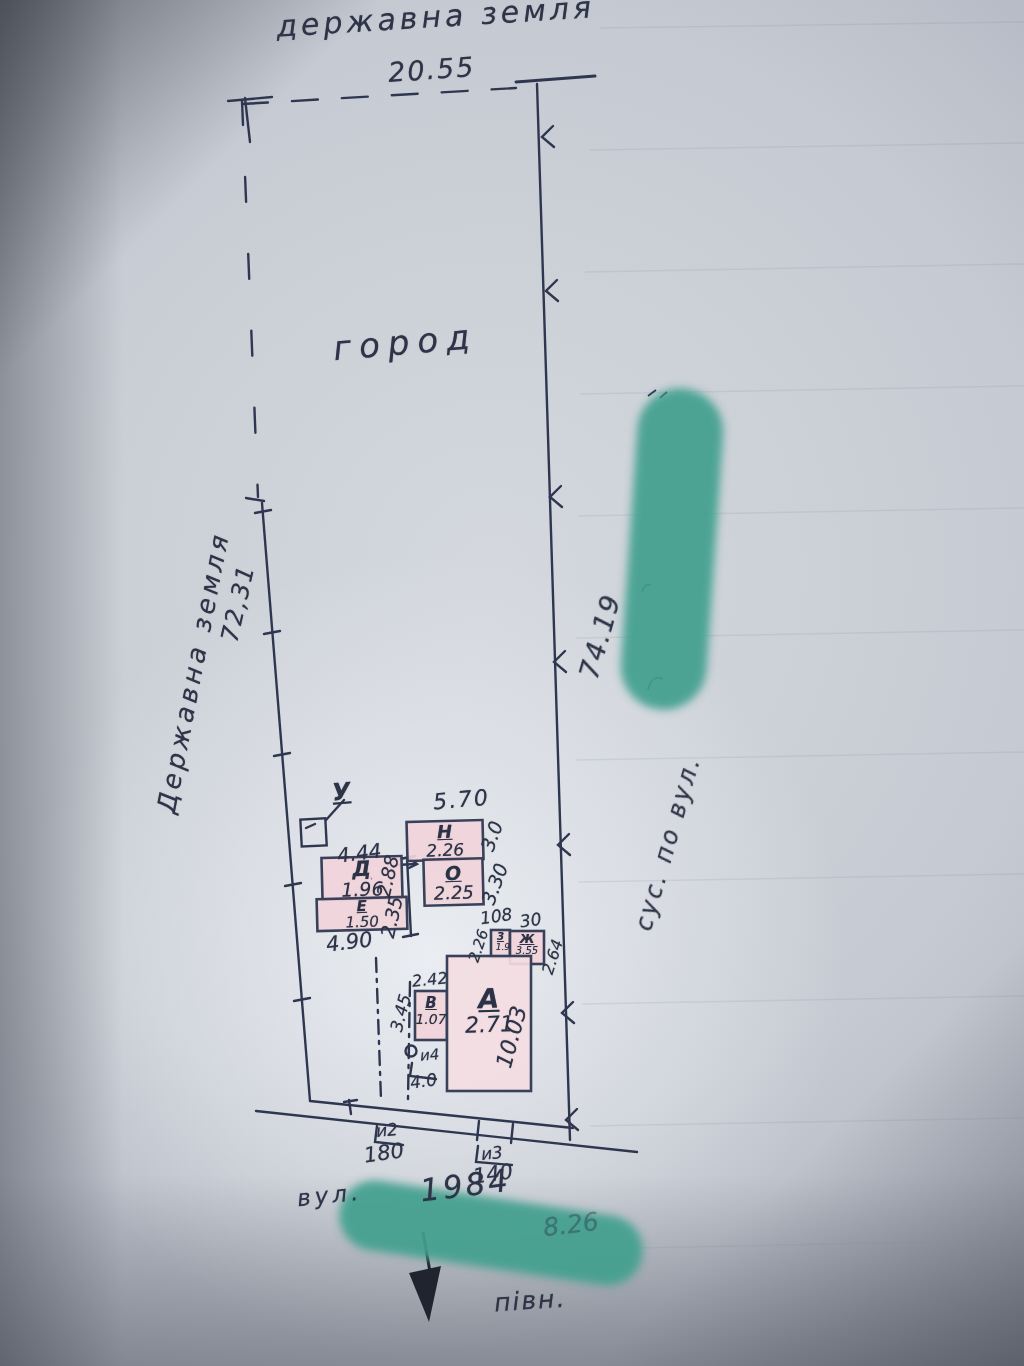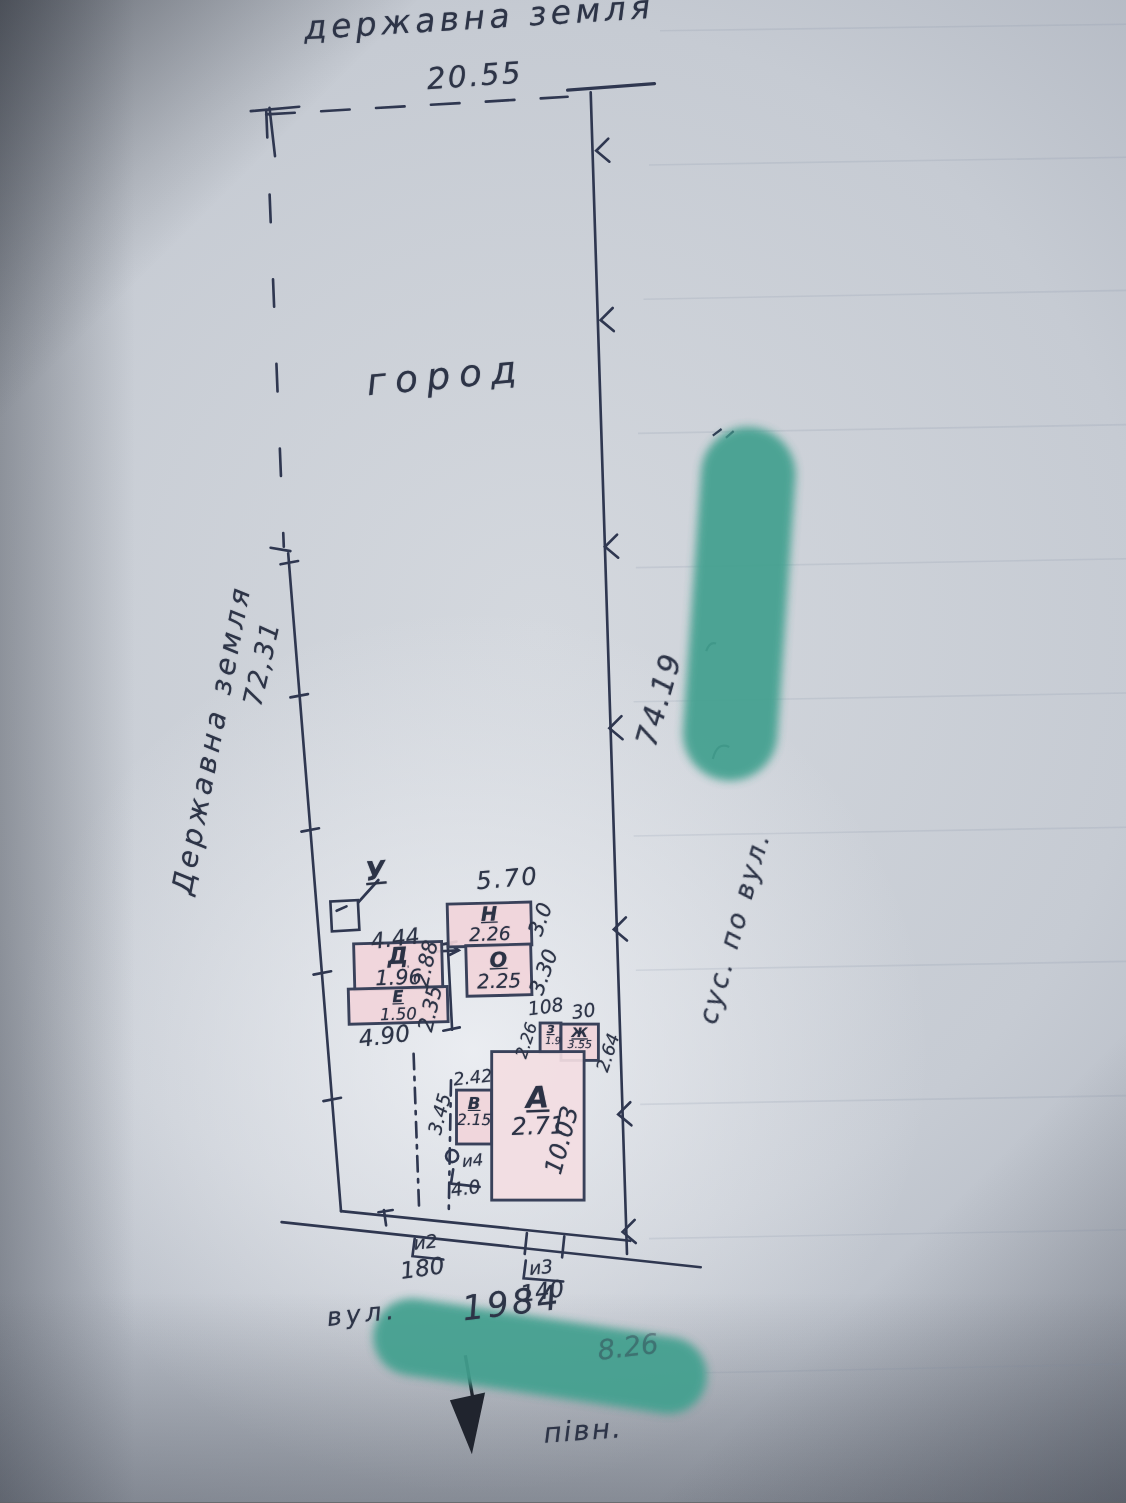--- a/index.html
+++ b/index.html
@@ -213,20 +213,20 @@
   <div class="bl" style="left:491px;top:932px;width:19px;">
     <span class="letter" style="font-size:10px;">З</span>
     <span class="val" style="font-size:9px;text-align:right;">1.9</span>
   </div>
   <div class="bl" style="left:510px;top:933px;width:34px;">
     <span class="letter" style="font-size:12px;">Ж</span>
     <span class="val" style="font-size:10px;">3.55</span>
   </div>
   <div class="bl" style="left:415px;top:996px;width:32px;">
     <span class="letter" style="font-size:15px;">В</span>
-    <span class="val" style="font-size:14px;">2.15</span>
+    <span class="val" style="font-size:14px;">1.07</span>
   </div>
   <div class="bl" style="left:447px;top:985px;width:84px;transform:rotate(-2deg);">
     <span class="letter" style="font-size:27px;">А</span>
     <span class="val" style="font-size:22px;">2.71</span>
   </div>
 
 </div>
 
 </body></html>

